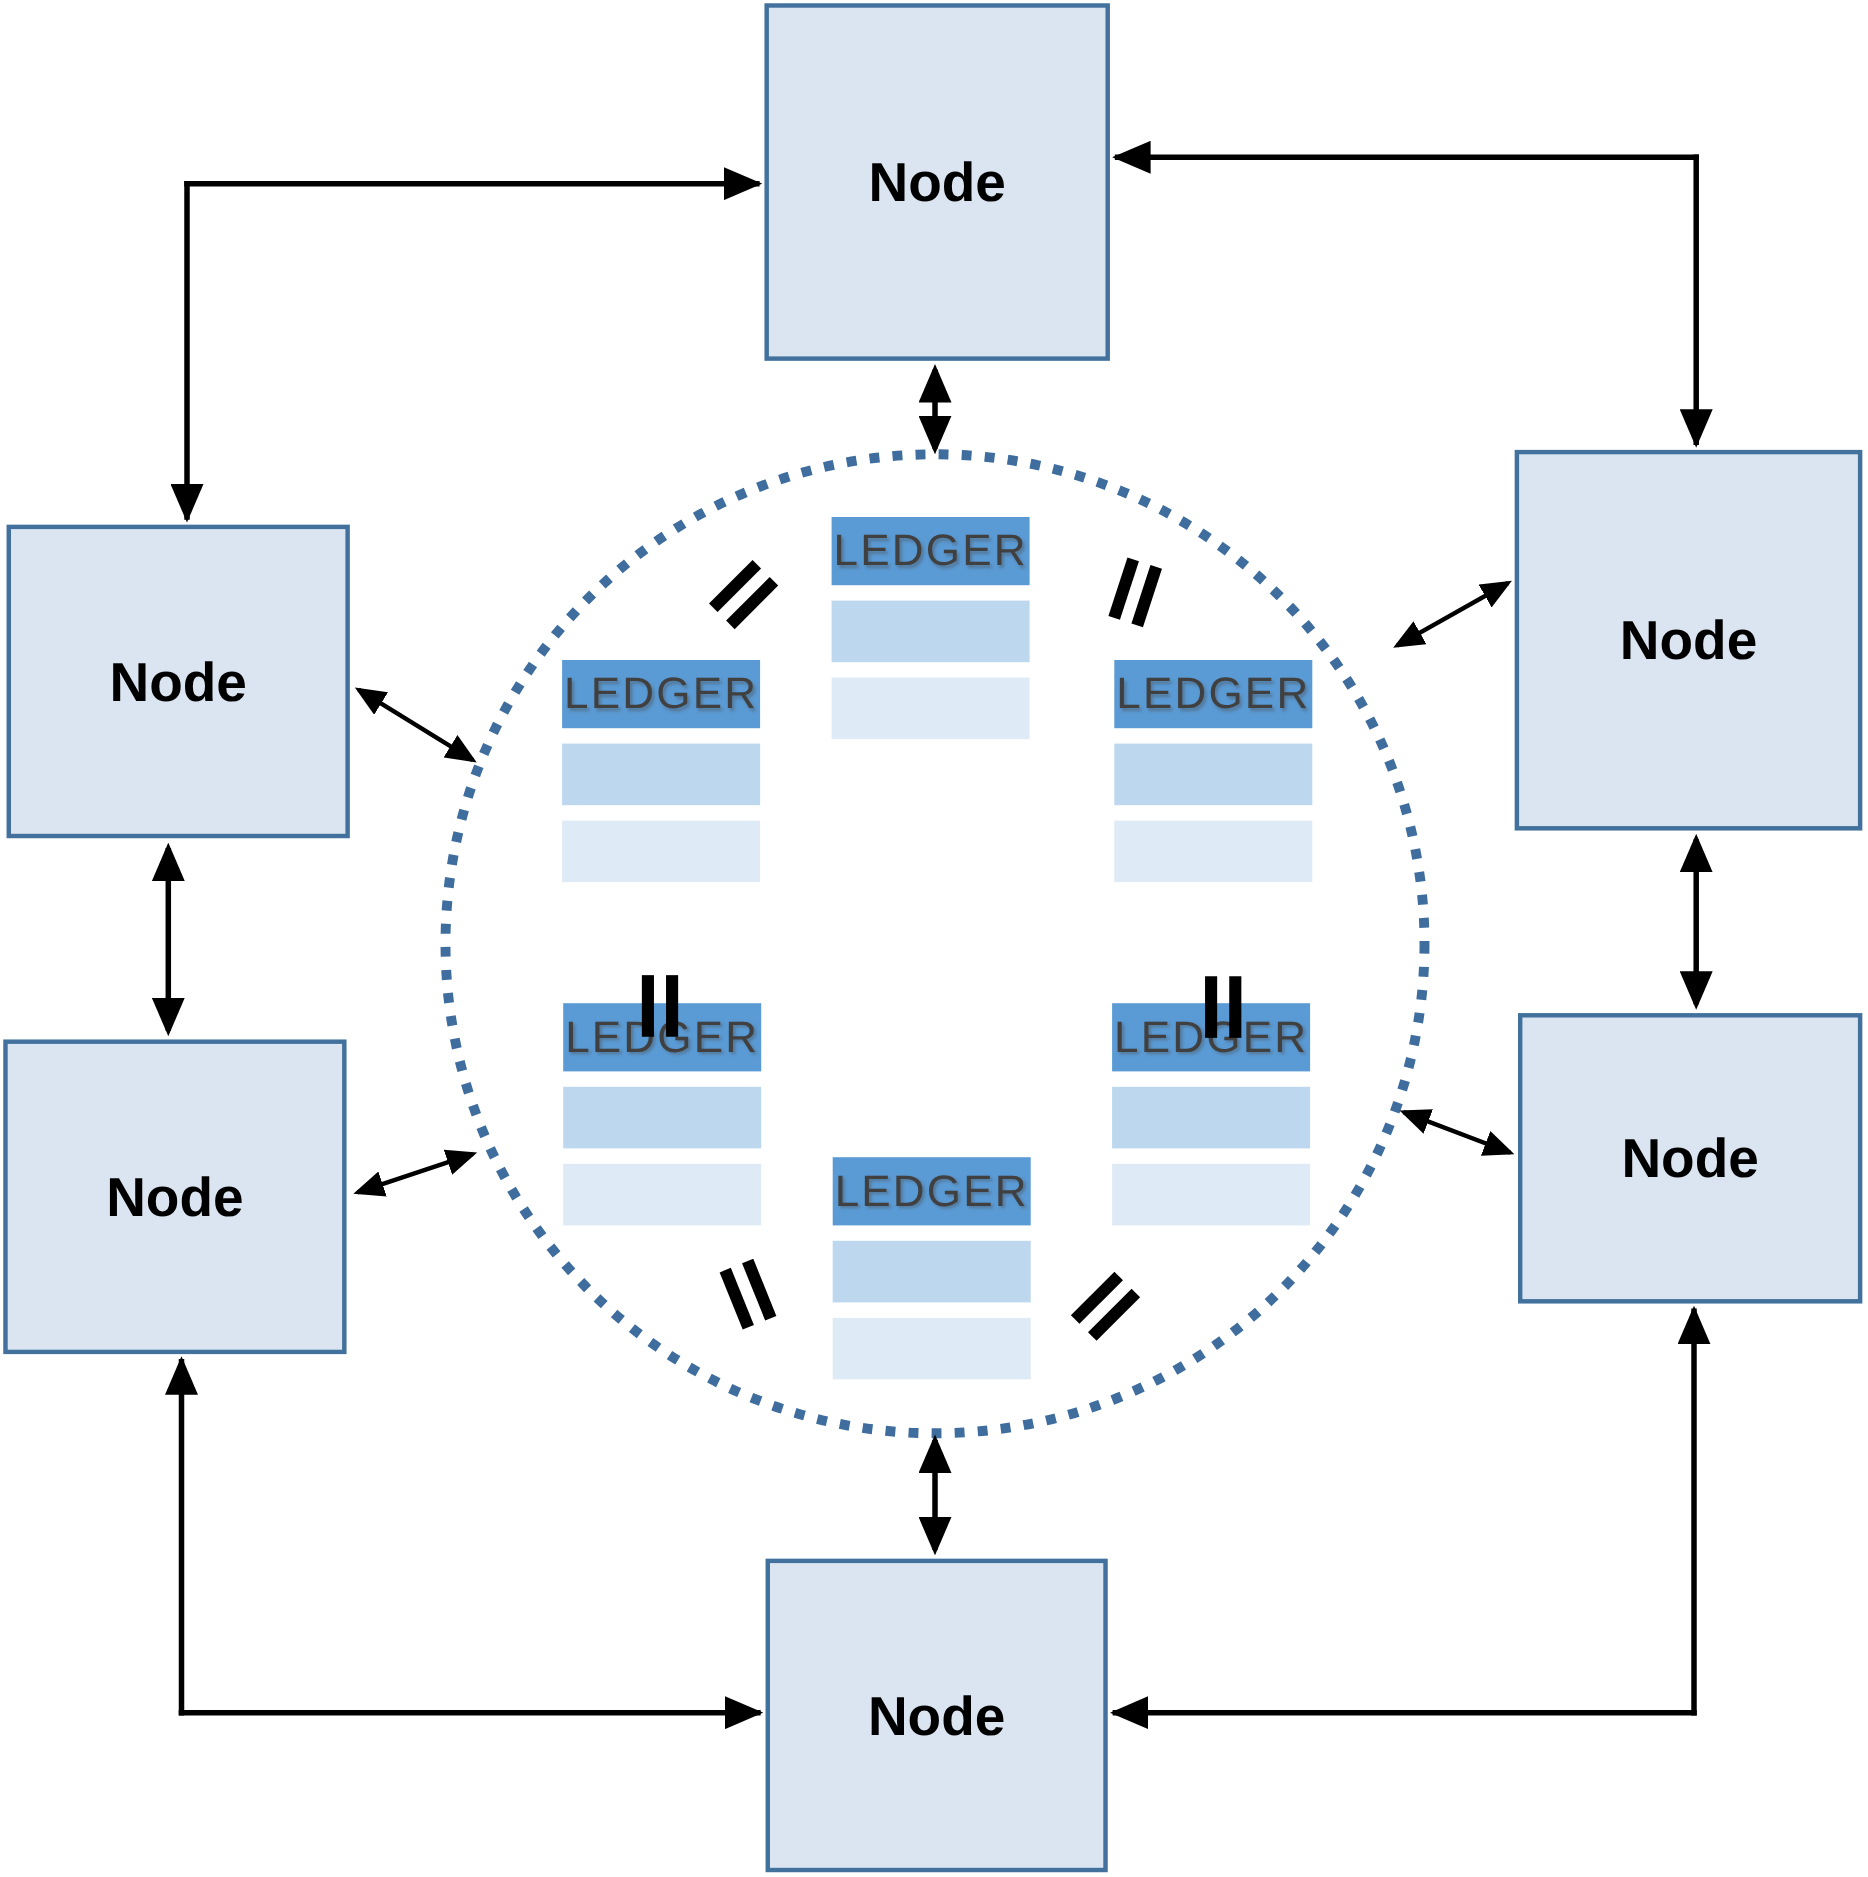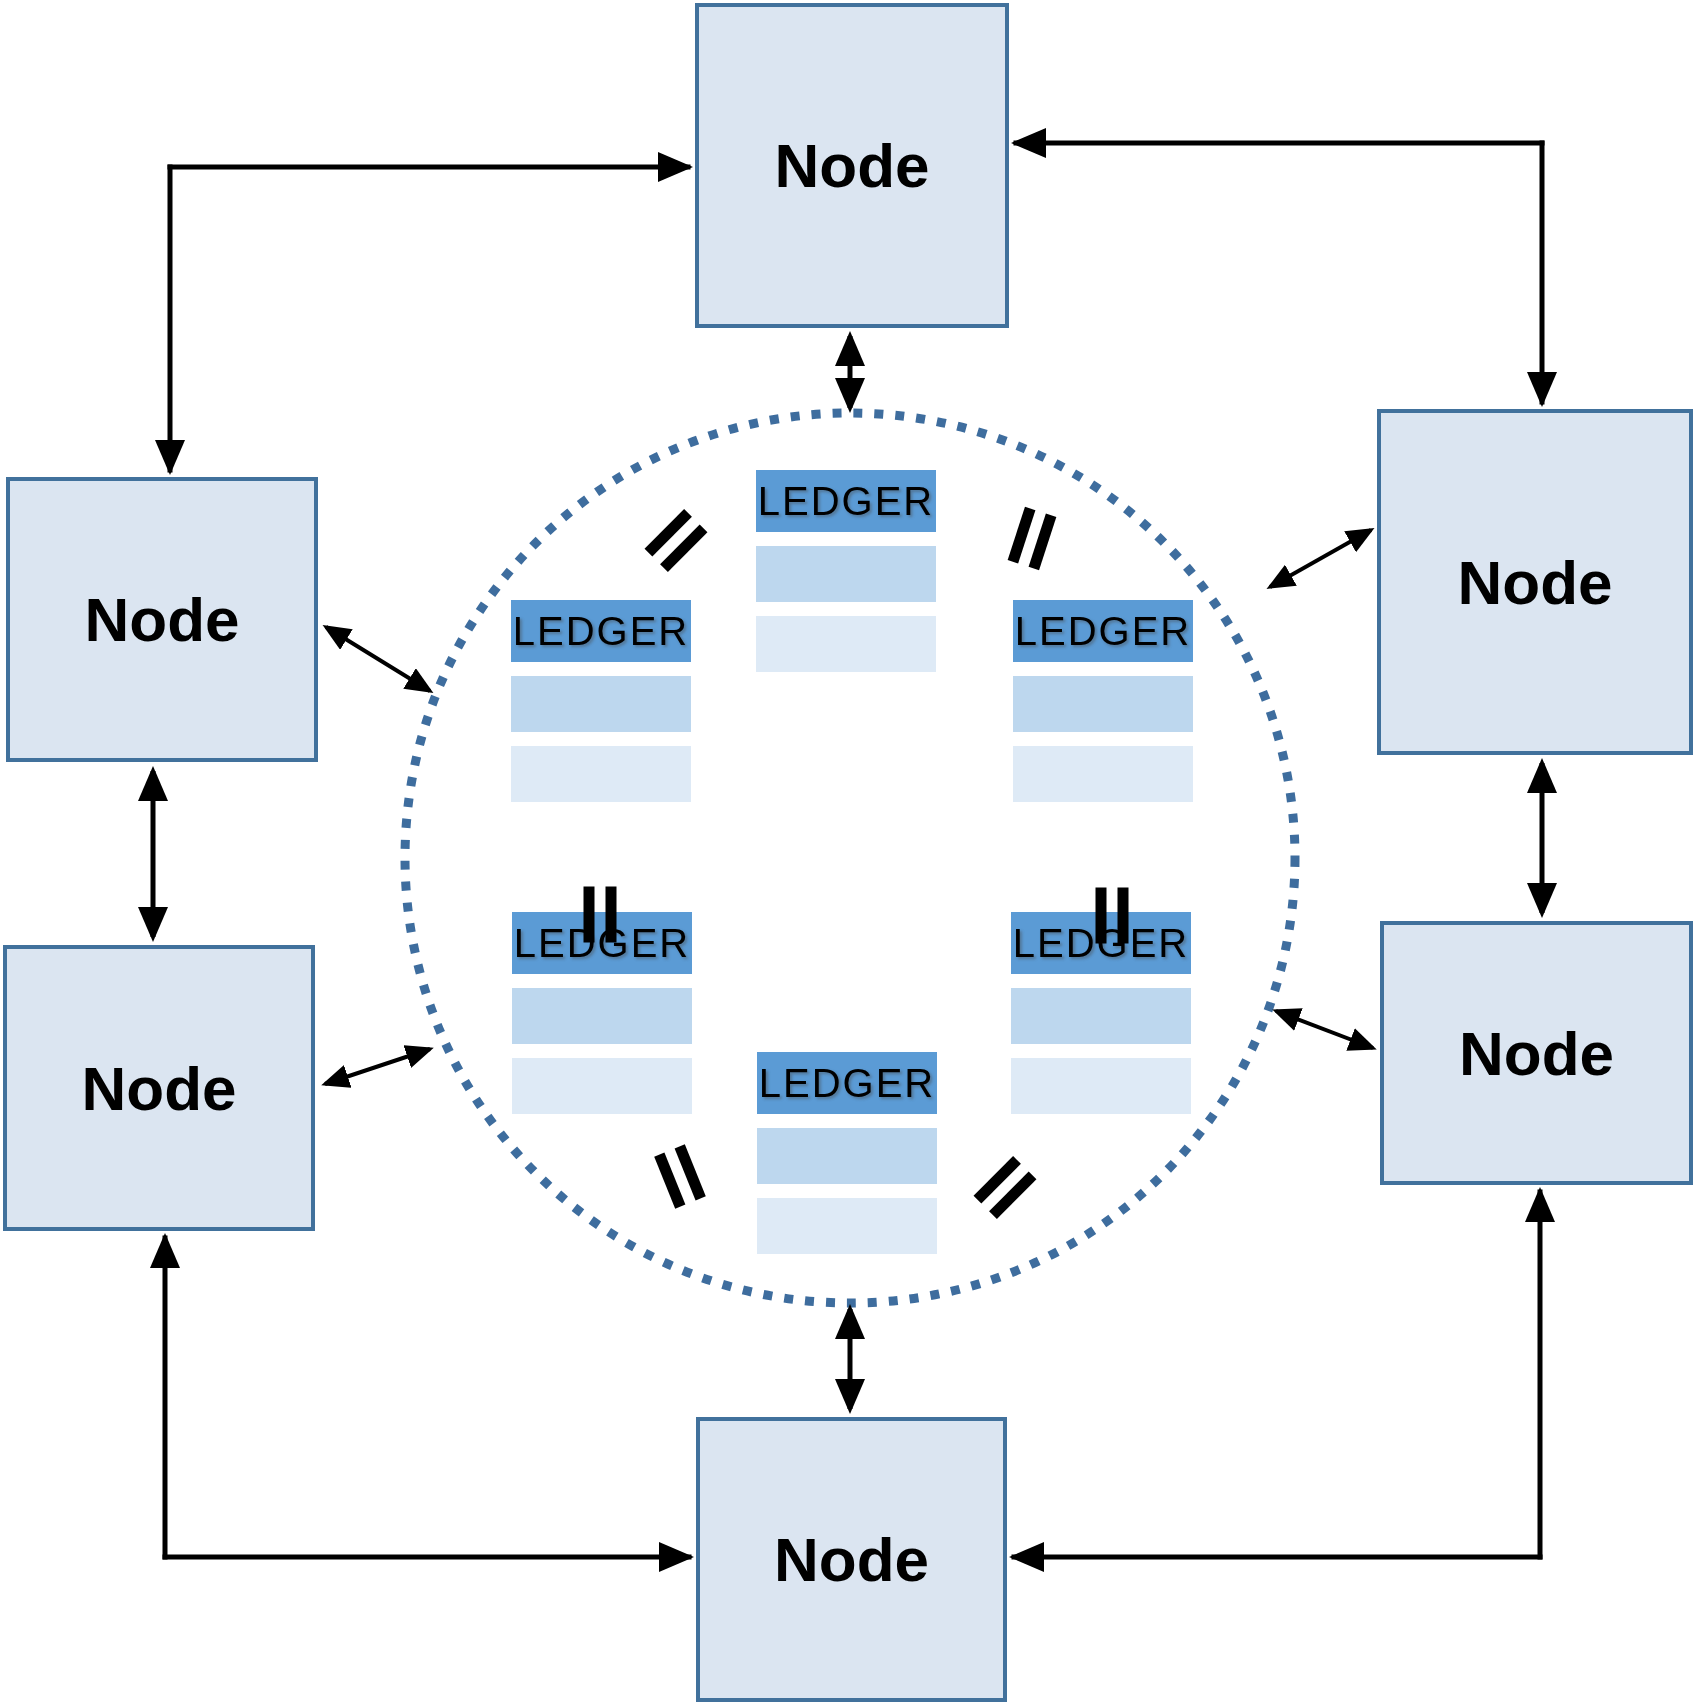--- a/index.html
+++ b/index.html
@@ -19,40 +19,40 @@
   .node{
     position:absolute;
     box-sizing:border-box;
     background:#dbe5f1;
     border:4px solid #41719c;
     display:flex;
     align-items:center;
     justify-content:center;
   }
   .node-label{
-    font-size:62px;
+    font-size:50px;
     font-weight:700;
     color:#000000;
     letter-spacing:0px;
   }
   .node-top{left:695px;top:3px;width:314px;height:325px;}
   .node-left-upper{left:6px;top:477px;width:312px;height:285px;}
   .node-left-lower{left:3px;top:945px;width:312px;height:286px;}
   .node-right-upper{left:1377px;top:409px;width:316px;height:346px;}
   .node-right-lower{left:1380px;top:921px;width:313px;height:264px;}
   .node-bottom{left:696px;top:1417px;width:311px;height:285px;}
 
   .ledger{position:absolute;width:180px;}
   .ledger-header{
     height:62px;
     background:#5b9bd5;
     display:flex;align-items:center;justify-content:center;
   }
   .ledger-header span{
-    color:#000000;
+    color:#404040;
     font-size:40px;
     letter-spacing:2px;
     text-shadow:2px 2px 3px rgba(70,70,70,0.45);
   }
   .ledger-row{height:56px;margin-top:14px;}
   .row-medium{background:#bdd7ee;}
   .row-light{background:#deeaf6;}
 
   .ledger-top{left:756px;top:470px;}
   .ledger-left{left:511px;top:600px;}

